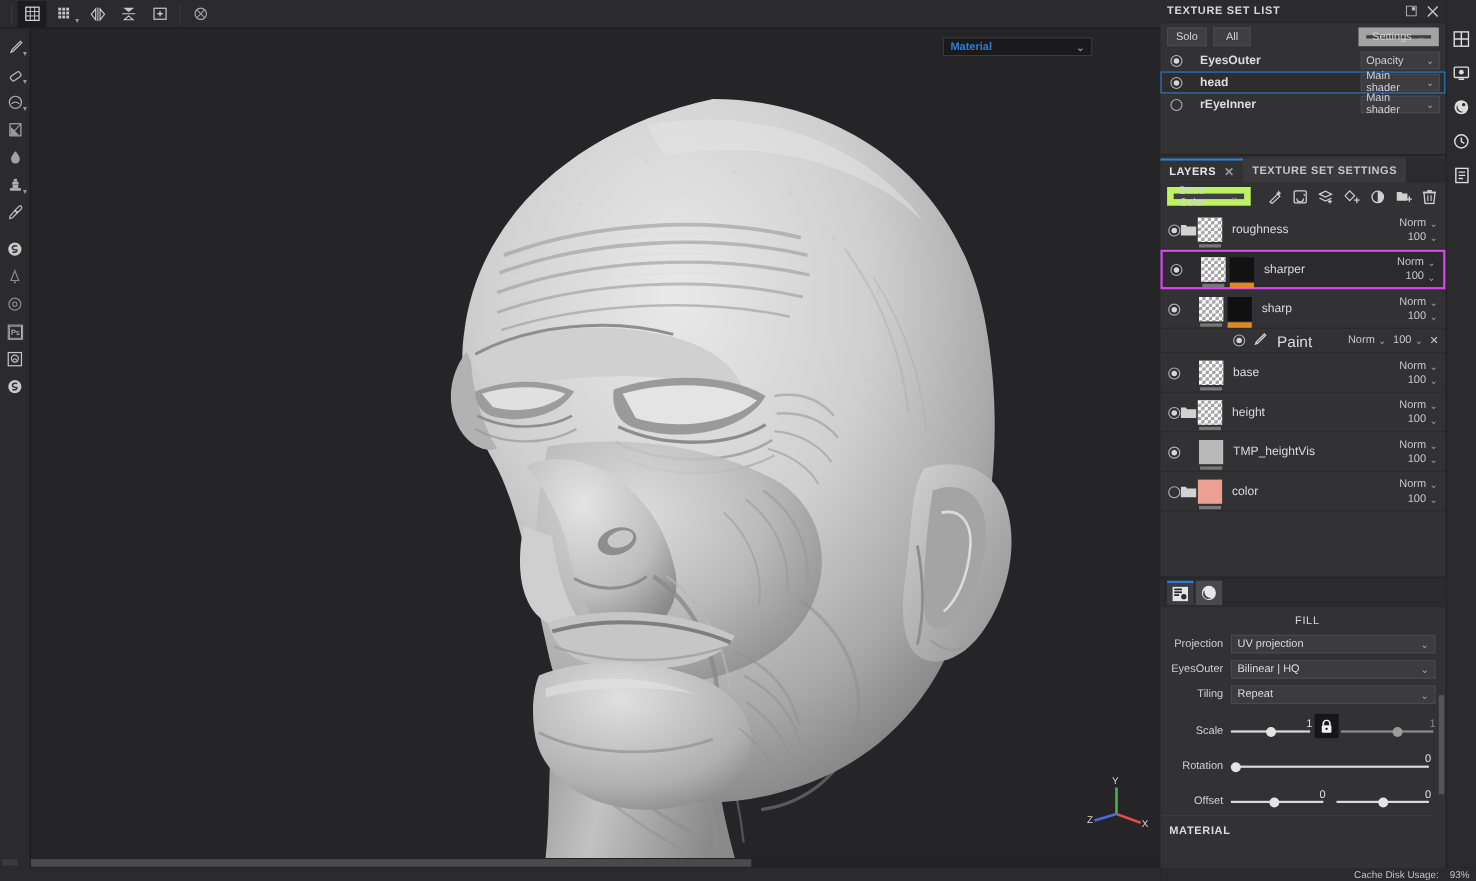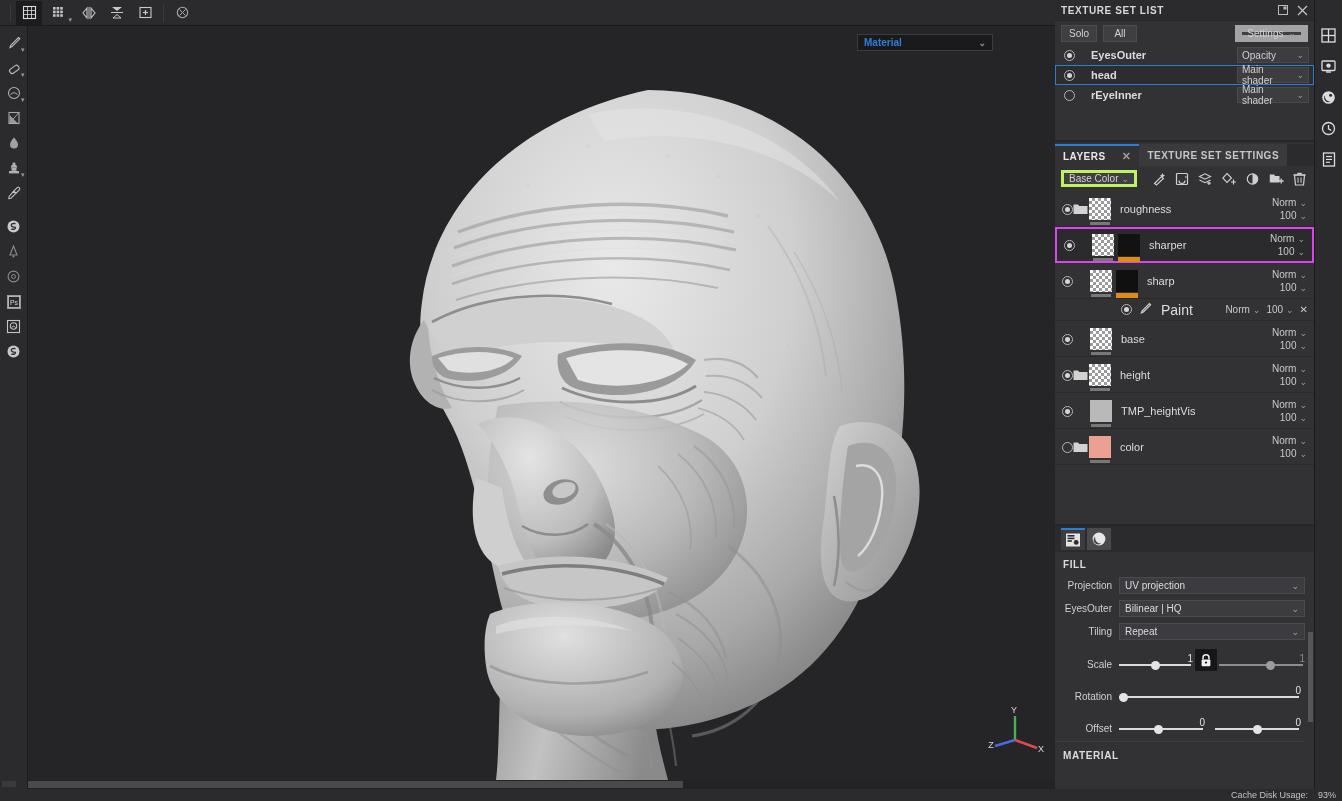--- a/index.html
+++ b/index.html
@@ -115,30 +115,30 @@
   }
   .ts-shader .cc { margin-left: auto; font-size: 9px; color: #9e9e9e; }
 
   .eye { width: 11px; height: 11px; border-radius: 50%; border: 1px solid #b5b5b5; display: flex; align-items: center; justify-content: center; flex: none; }
   .eye i { width: 5px; height: 5px; border-radius: 50%; background: #d6d6d6; display: block; }
 
   
   .layers { position: absolute; left: 0; top: 144px; width: 259px; height: 380px; background: #323234; }
   .tabs { height: 22px; background: #2b2b2d; display: flex; align-items: stretch; }
   .tab {
-    display: flex; align-items: center; gap: 16px; padding: 0 8px;
+    display: flex; align-items: center; gap: 7px; padding: 0 8px;
     font-size: 10px; font-weight: bold; letter-spacing: .5px; color: #9b9b9b;
   }
   .tab.active { background: #323234; color: #e8e8e8; border-top: 2px solid #2a7fd4; }
   .tab .x { font-size: 11px; color: #9a9a9a; }
   .tab.inactive { background: #3a3a3d; color: #c6c6c6; }
 
   .layers-toolbar { height: 25px; display: flex; align-items: center; padding: 0 6px; }
   .chan-dd {
-    width: 76px; height: 17px; background: #3f3f42; border: 3px solid #bef264;
+    width: 76px; height: 17px; background: #3f3f42; border: 6px solid #bef264;
     display: flex; align-items: center; padding: 0 5px; font-size: 10px; color: #d2d2d2;
   }
   .chan-dd .cc { margin-left: auto; font-size: 9px; color: #9e9e9e; }
   .lt-icons { margin-left: auto; display: flex; align-items: center; gap: 9px; padding-right: 2px; }
   .lt-icons .ic { color: #cfcfcf; display: flex; align-items: center; position: relative; }
 
   .layer-list { position: absolute; left: 0; top: 47px; width: 259px; height: 333px; }
   .layer-row {
     height: 36px; display: flex; align-items: center; padding: 0 4px 0 7px;
     border-bottom: 1px solid #2a2a2c; border-top: 1px solid transparent;
@@ -170,21 +170,21 @@
   }
   .mask-row .mname { font-size: 14px; color: #dcdcdc; margin-left: 2px; }
   .mask-row .mright { margin-left: auto; display: flex; align-items: center; gap: 6px; padding-right: 6px; font-size: 10px; color: #c9c9c9; }
 
   
   .props { position: absolute; left: 0; top: 524px; width: 259px; height: 265px; background: #323234; border-top: 2px solid #262628; }
   .prop-tabs { height: 26px; background: #2b2b2d; display: flex; align-items: center; padding-left: 6px; gap: 2px; }
   .ptab { width: 24px; height: 22px; display: flex; align-items: center; justify-content: center; color: #d8d8d8; }
   .ptab.active { background: #3c3c3f; border-top: 2px solid #2a7fd4; }
   .ptab.hl { background: #4a4a4d; }
-  .sect-title { font-size: 10px; font-weight: bold; letter-spacing: .6px; color: #dcdcdc; padding: 7px 0 6px 8px; }
+  .sect-title { font-size: 10px; font-weight: normal; letter-spacing: .6px; color: #dcdcdc; padding: 7px 0 6px 8px; text-align: center; }
   .prop-body { position: relative; padding-right: 9px; }
   .prow { display: flex; align-items: center; height: 19px; margin-bottom: 4px; padding-left: 6px; }
   .plabel { width: 58px; text-align: right; font-size: 10px; color: #cfcfcf; padding-right: 7px; flex: none; }
   .pselect {
     flex: 1; height: 17px; background: #3c3c40; border: 1px solid #4a4a4e;
     display: flex; align-items: center; padding: 0 5px; font-size: 10px; color: #dcdcdc;
   }
   .pselect .cc { margin-left: auto; font-size: 9px; color: #a6a6a6; }
 
   .srow { display: flex; align-items: flex-end; padding-left: 6px; margin-bottom: 6px; position: relative; height: 26px; }

